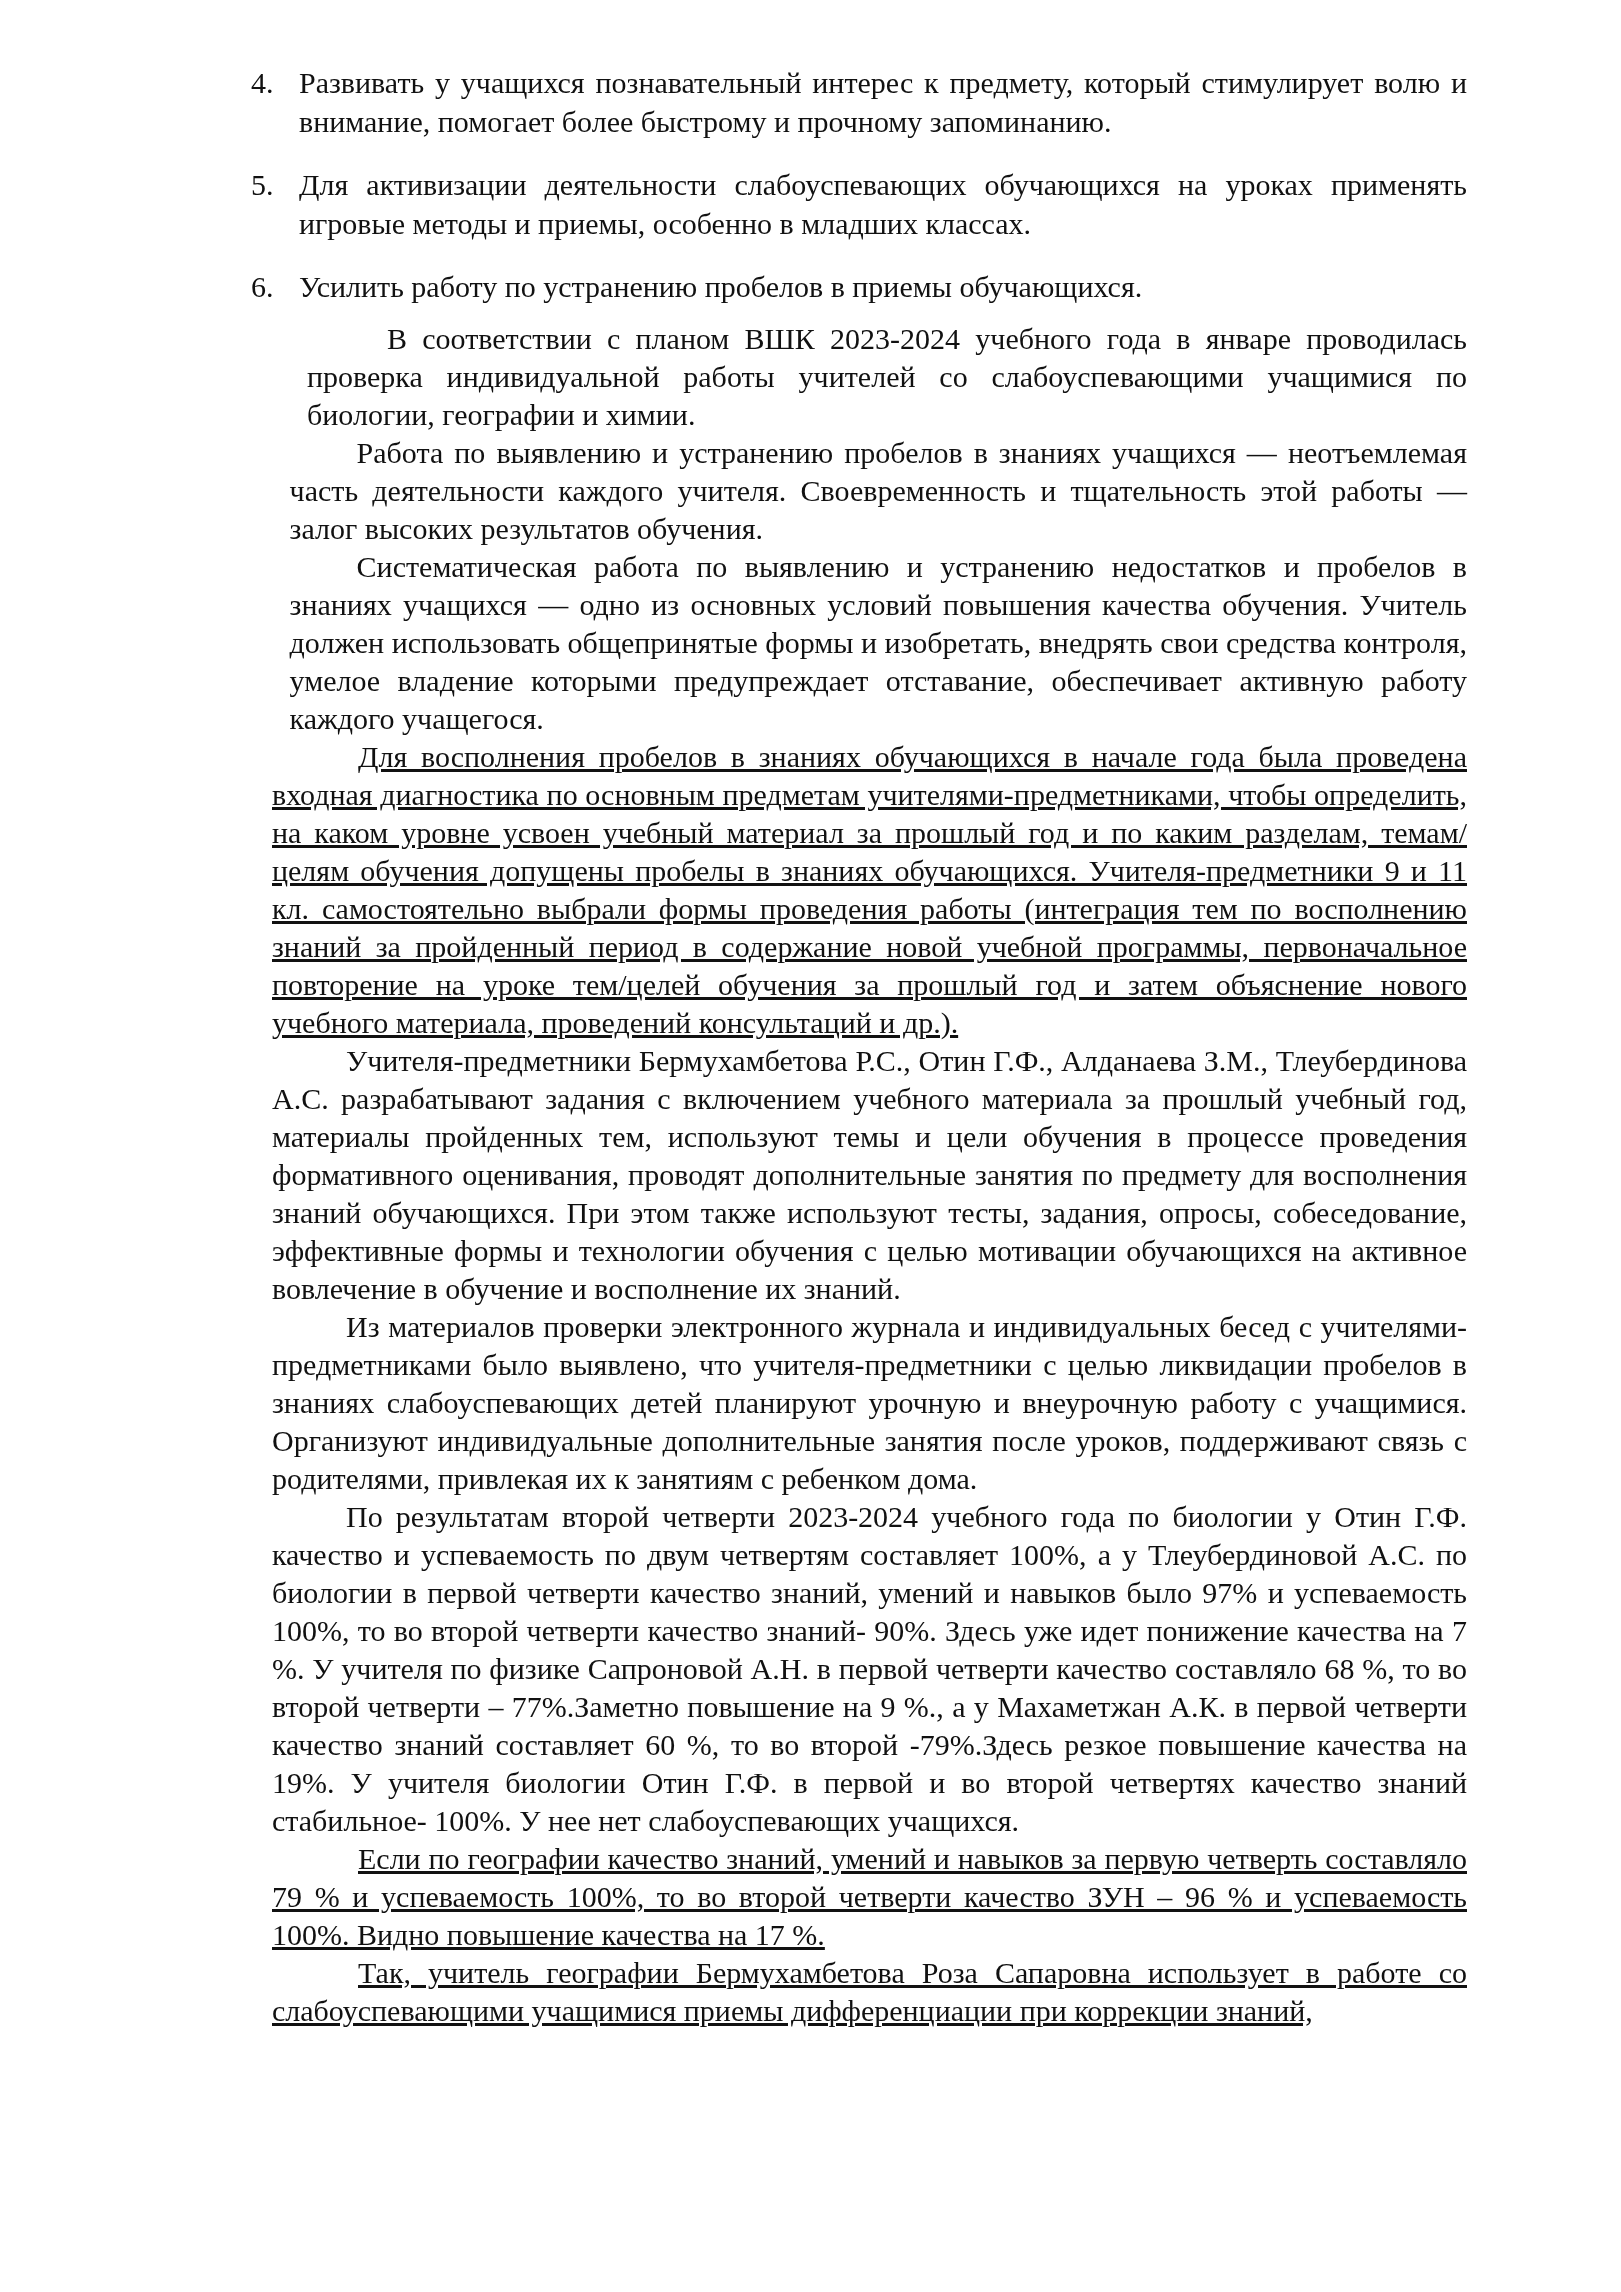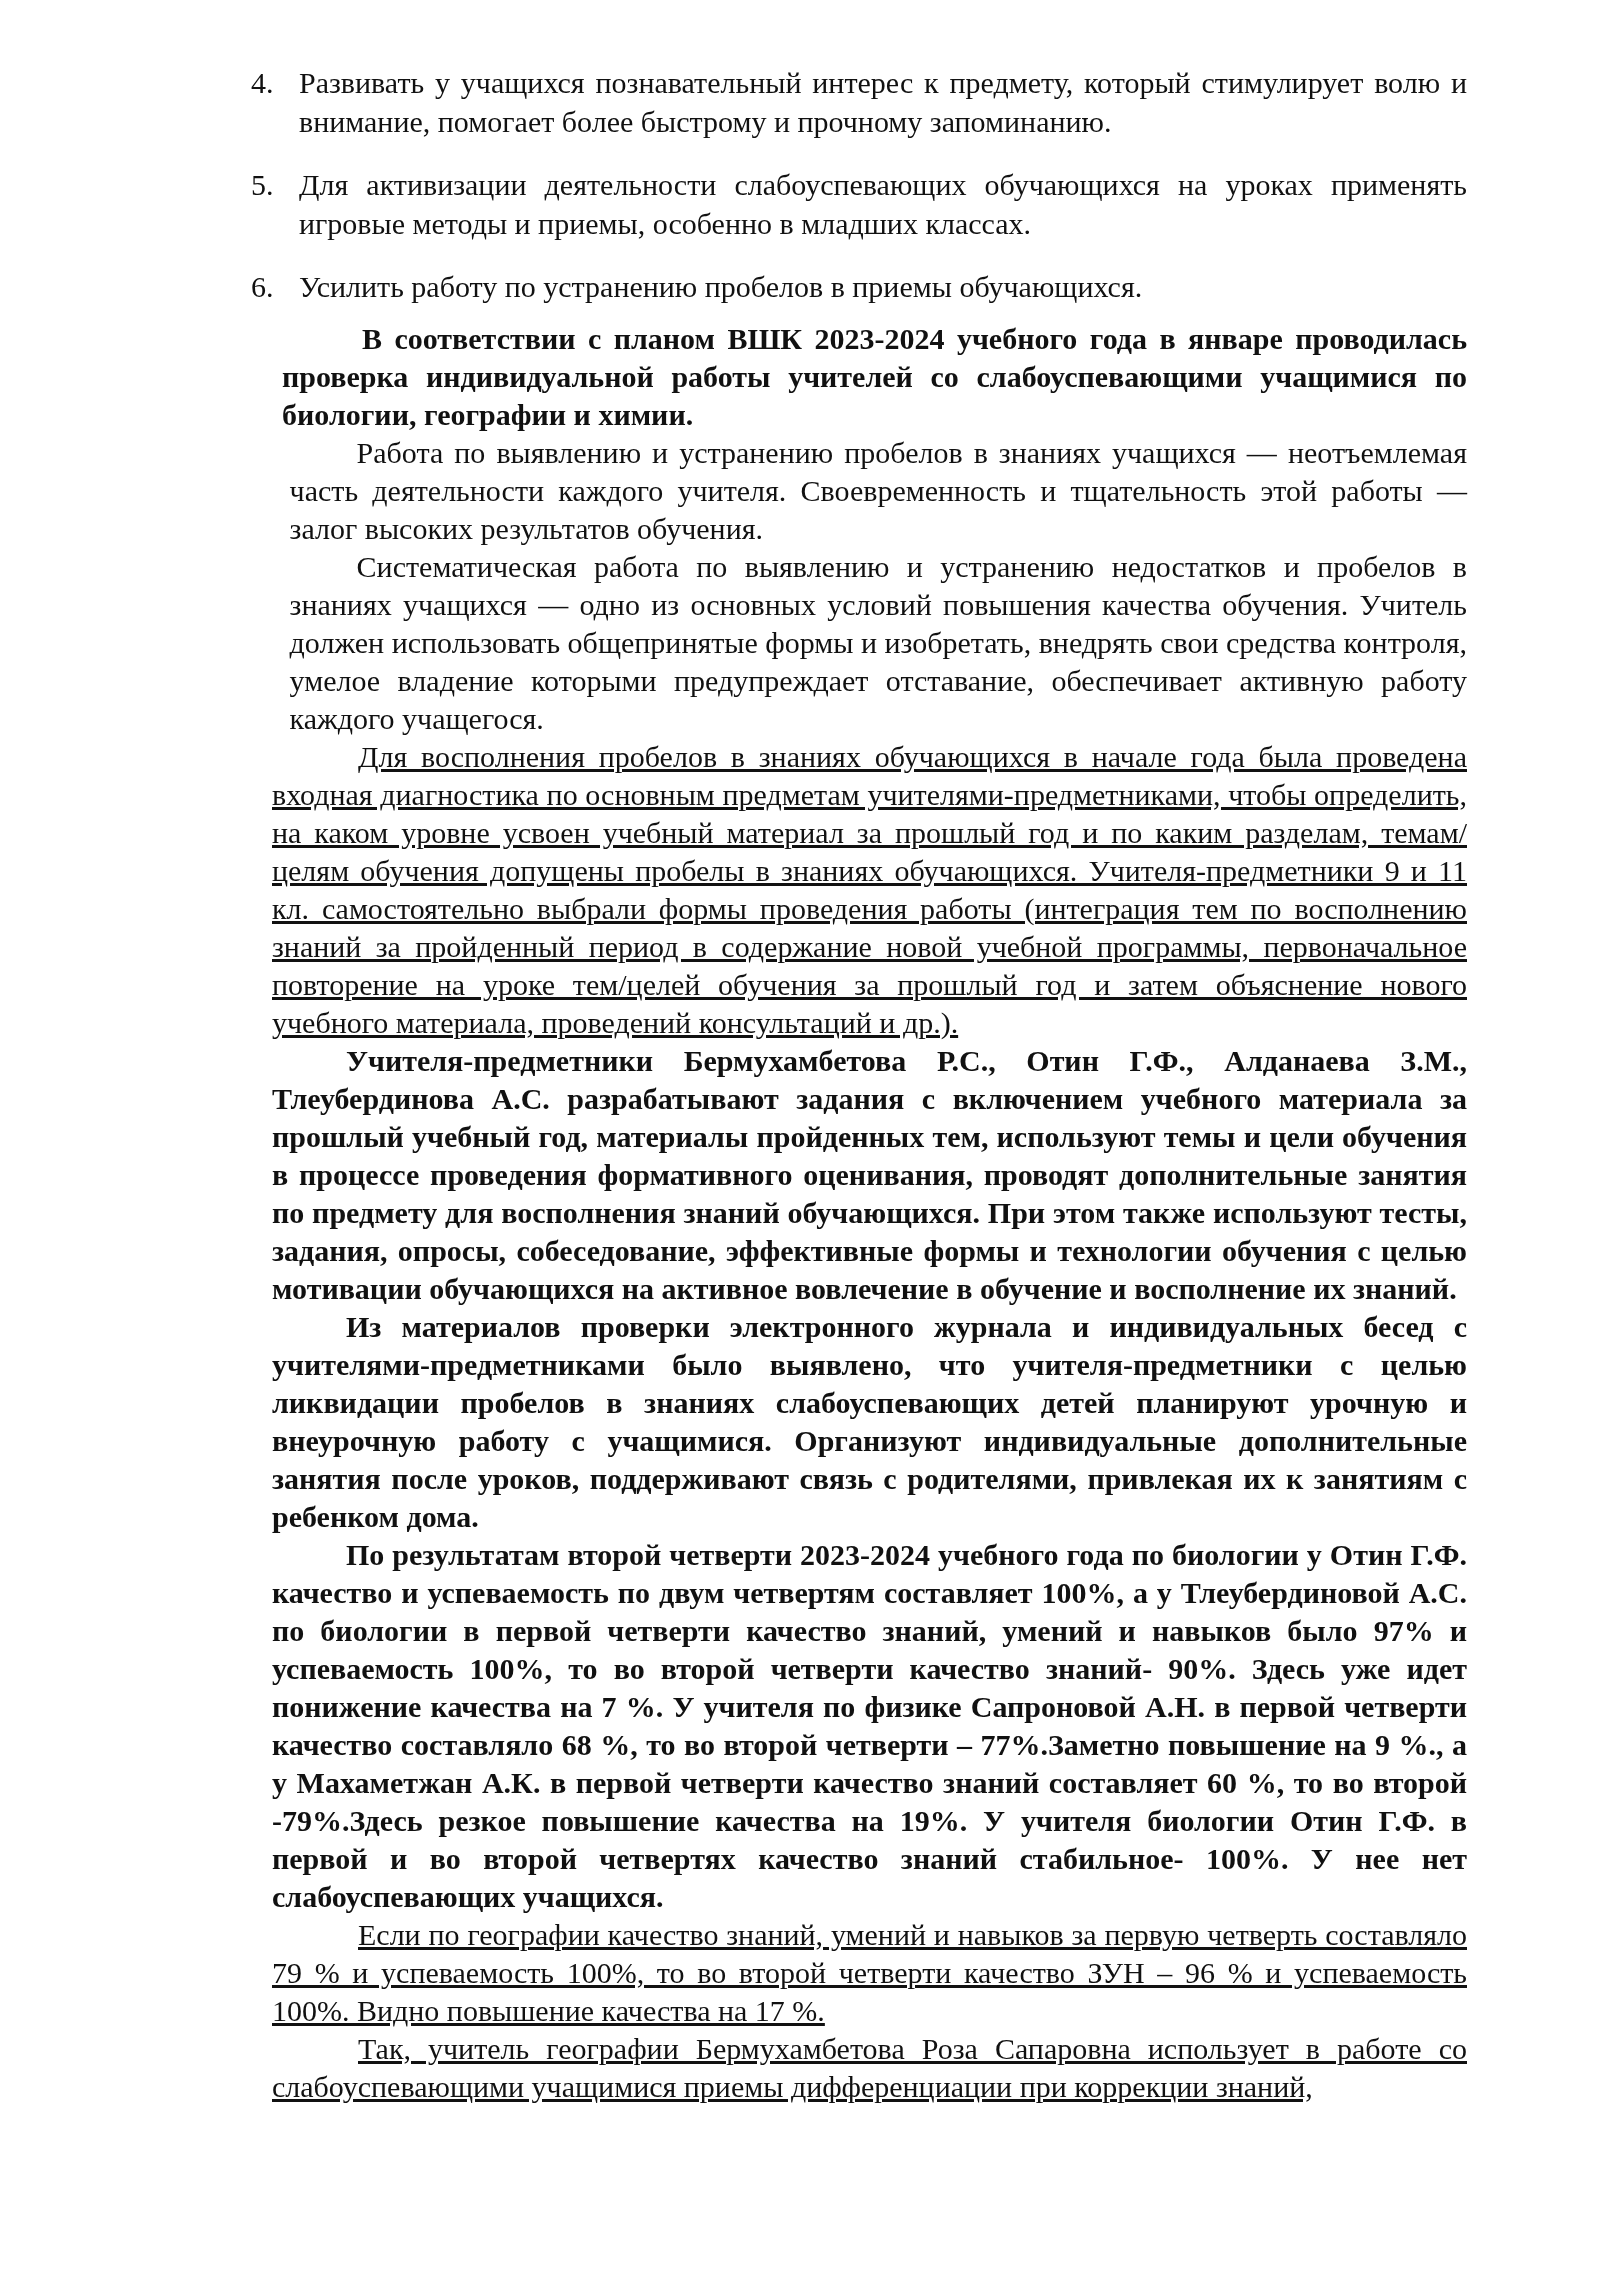--- a/index.html
+++ b/index.html
@@ -61,31 +61,29 @@
       width: 1195px;
       font-size: 30px;
       line-height: 38px;
     }
     .para {
       margin: 0;
       text-align: justify;
       text-indent: 80px;
     }
     .para.inset {
-      margin-left: 10px;
+      margin-left: 35px;
       text-indent: 80px;
-      font-weight: bold;
     }
     .para.inset-small {
       margin-left: 17.6px;
       text-indent: 67px;
     }
     .para.std {
       text-indent: 74px;
-      font-weight: bold;
     }
     .para.std-wide {
       text-indent: 86px;
       text-decoration: underline;
     }
   </style>
 </head>
 <body>
 
 <div class="page">

